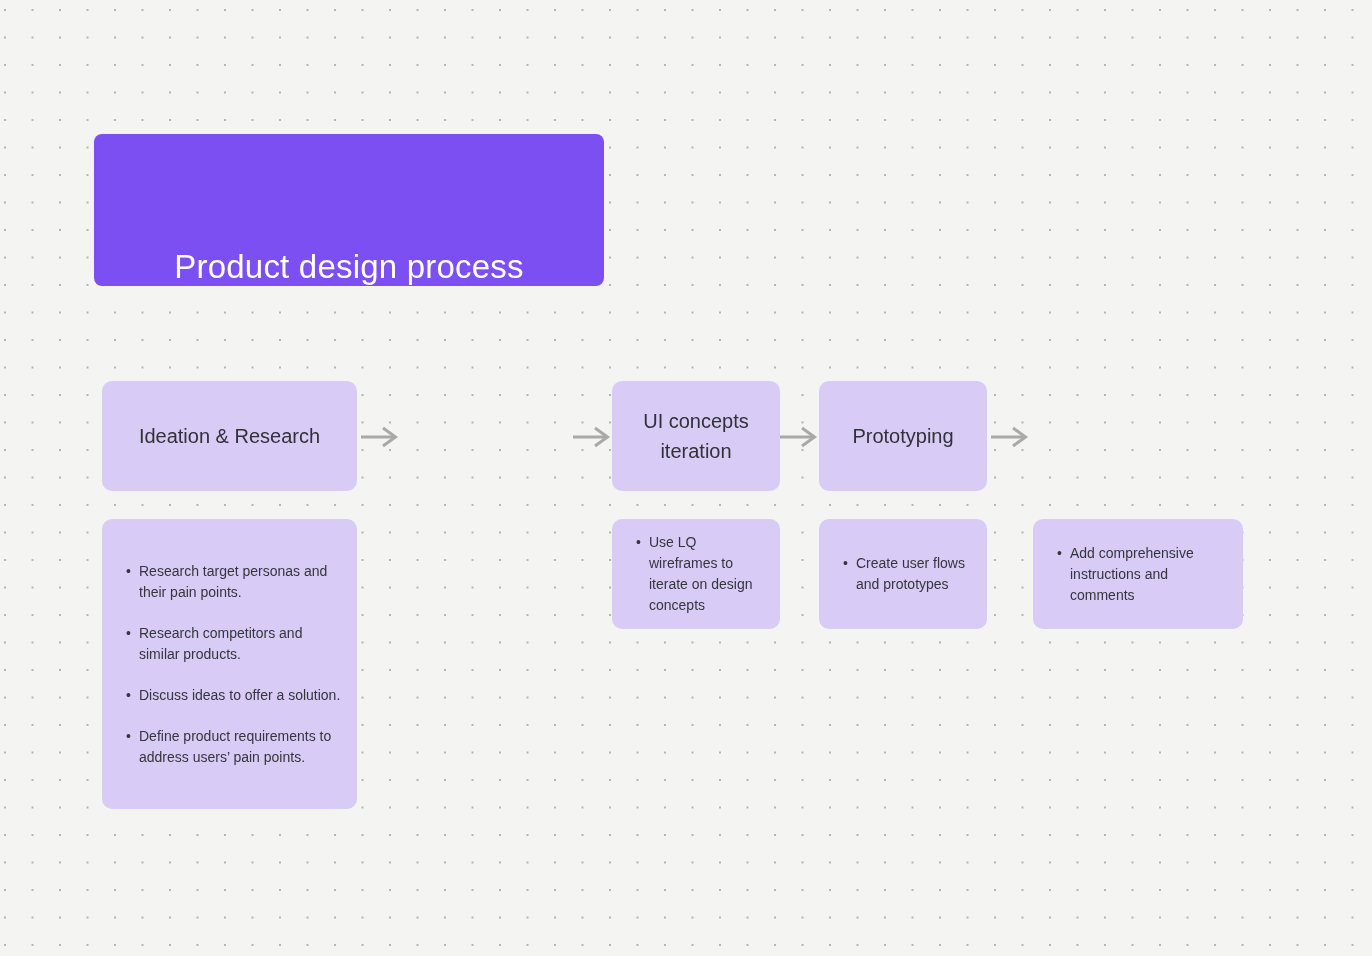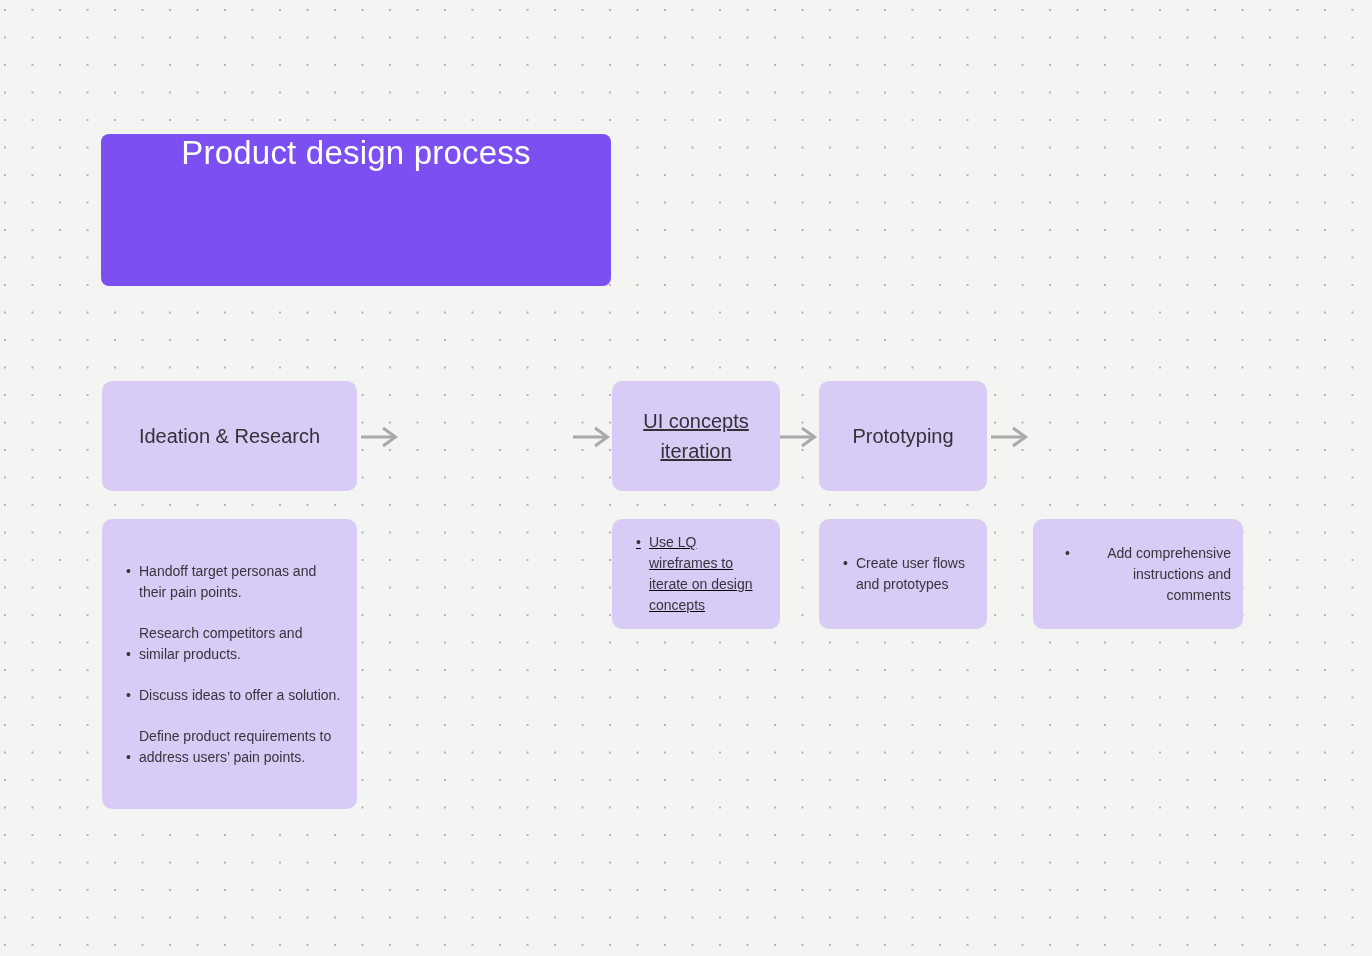--- a/index.html
+++ b/index.html
@@ -14,36 +14,36 @@
     background-color: #f4f4f3;
     background-image: radial-gradient(circle, #b3b3b3 1.2px, rgba(179,179,179,0) 1.5px);
     background-size: 27.5px 27.5px;
     background-position: -8.75px -3.75px;
     overflow: hidden;
   }
 
   
   .title-box {
     position: absolute;
-    left: 101px; top: 134px;
+    left: 94px; top: 134px;
     width: 510px; height: 152px;
     background: #7c4ff2;
     border-radius: 8px;
-    display: flex; align-items: flex-start; justify-content: center;
+    display: flex; align-items: flex-end; justify-content: center;
     color: #ffffff;
     font-size: 33px;
     letter-spacing: 0.2px;
   }
 
   
   .col0 { left: 102px;  width: 255px; }
   .col1 { left: 404px;  width: 168px; }
-  .col2 { left: 612px;  width: 168px; text-decoration: underline; }
+  .col2 { left: 612px;  width: 168px; }
   .col3 { left: 819px;  width: 168px; }
-  .col4 { left: 1033px; width: 210px; text-align: right; }
+  .col4 { left: 1033px; width: 210px; }
 
   
   .hdr {
     position: absolute;
     top: 381px; height: 110px;
     background: #d8ccf6;
     border-radius: 10px;
     display: flex; align-items: center; justify-content: center;
     text-align: center;
     color: #313138;
@@ -80,21 +80,21 @@
   .det ul {
     list-style: none;
     margin: 0; padding: 0;
   }
   .det li {
     display: flex;
     font-size: 14px;
     line-height: 21px;
     color: #35353b;
   }
-  .det li + li { margin-top: 20px; align-items: flex-end; }
+  .det li + li { margin-top: 20px; }
   .det li::before {
     content: "\2022";
     flex: none;
     width: 13px;
     margin-left: 24px;
   }
 </style>
 </head>
 <body>
 
@@ -127,21 +127,21 @@
     <polyline points="23,3 35.5,12 23,21" stroke-width="3"></polyline>
   </svg>
   <svg class="arrow a3" viewBox="0 0 40 24">
     <line x1="1" y1="12" x2="33" y2="12" stroke-width="3"></line>
     <polyline points="23,3 35.5,12 23,21" stroke-width="3"></polyline>
   </svg>
 
   <div class="det col0">
     <ul>
       <li>
-          <span>Handoff target personas and their pain points.</span>
+          <span>Research target personas and their pain points.</span>
         </li>
       <li>
           <span>Research competitors and similar products.</span>
         </li>
       <li>
           <span>Discuss ideas to offer a solution.</span>
         </li>
       <li>
           <span>Define product requirements to address users’ pain points.</span>
         </li>

